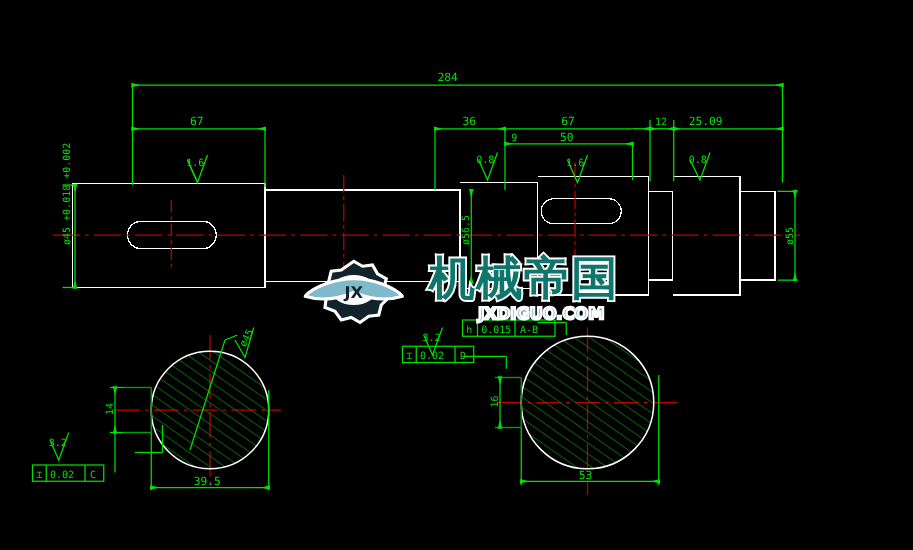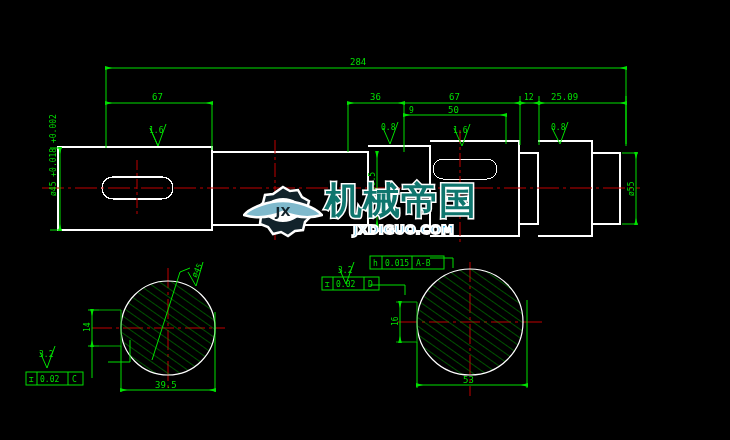--- a/index.html
+++ b/index.html
@@ -7,22 +7,22 @@
   body{width:730px;height:440px;overflow:hidden;
        font-family:"DejaVu Sans","Liberation Sans",sans-serif;}
   #stage{position:relative;width:730px;height:436px;background:#000000;border-radius:26px;}
   svg#cad{position:absolute;left:0;top:0;width:730px;height:440px;display:block;}
   .dimtxt{font-family:"DejaVu Sans Mono","Liberation Mono",monospace;
           font-size:9px;fill:#00e000;}
   .dimtxt.sm{font-size:8px;}
   .frmtxt{font-family:"DejaVu Sans Mono","Liberation Mono",monospace;
           font-size:8px;fill:#00e000;}
   
-  #wm{position:absolute;left:243px;top:177px;width:270px;height:66px;
-      display:flex;align-items:center;pointer-events:none;}
+  #wm{position:absolute;left:243px;top:199px;width:270px;height:66px;
+      display:flex;align-items:center;pointer-events:none;text-align:center;}
   #wmlogo{position:relative;width:80px;height:62px;flex:0 0 80px;}
   #wmtxt{flex:1;margin-left:2px;display:flex;flex-direction:column;
          justify-content:center;}
   .wmcn{font-family:"DejaVu Sans","Liberation Sans",sans-serif;
         font-size:37px;font-weight:bold;line-height:40px;letter-spacing:1px;
         color:#0f766e;-webkit-text-stroke:3px #ffffff;
         paint-order:stroke fill;text-shadow:0 0 0 #fff;}
   .wmen{font-family:"DejaVu Sans","Liberation Sans",sans-serif;
         font-size:13px;font-weight:bold;line-height:21px;letter-spacing:0px;
         color:#0ea5e9;-webkit-text-stroke:2px #ffffff;margin-top:-2px;margin-left:28px;}

